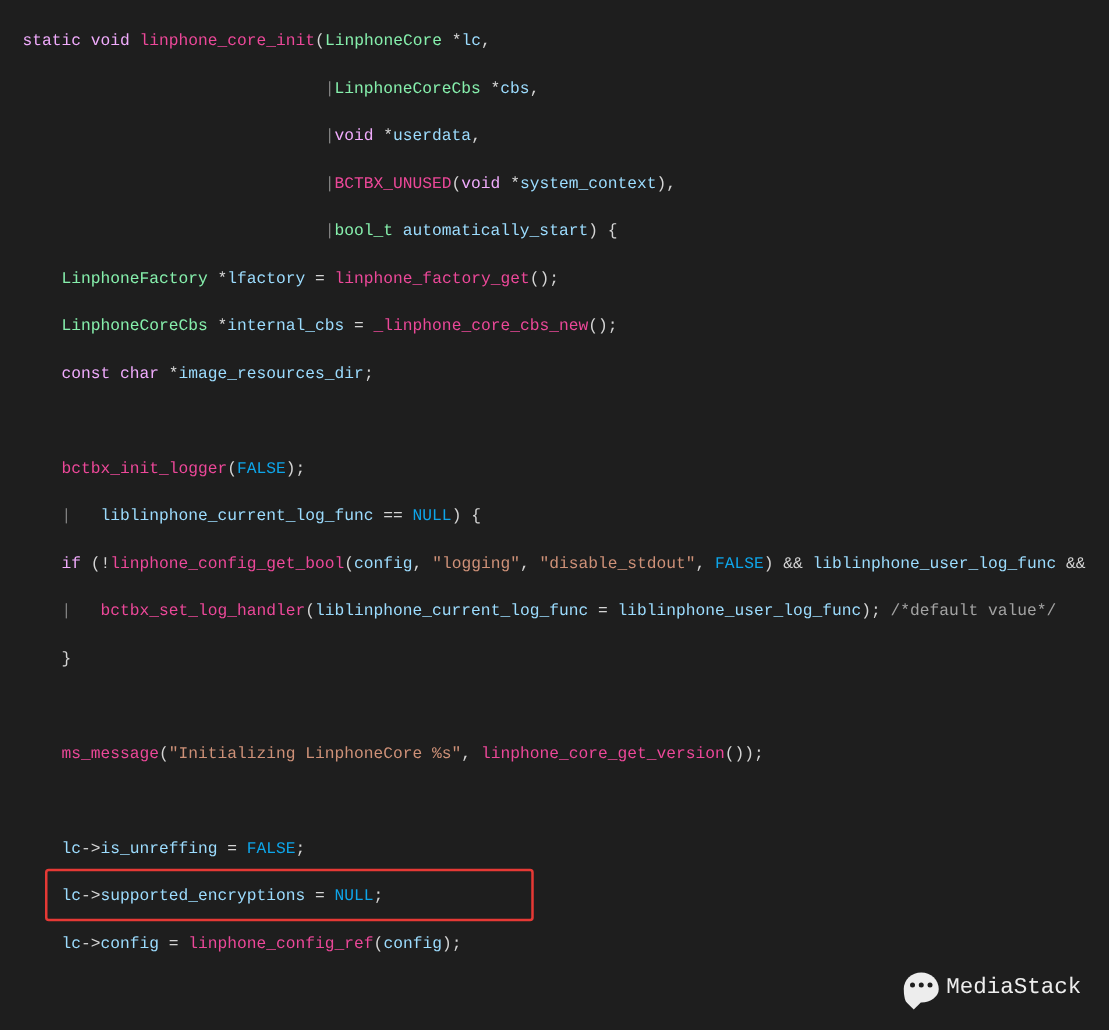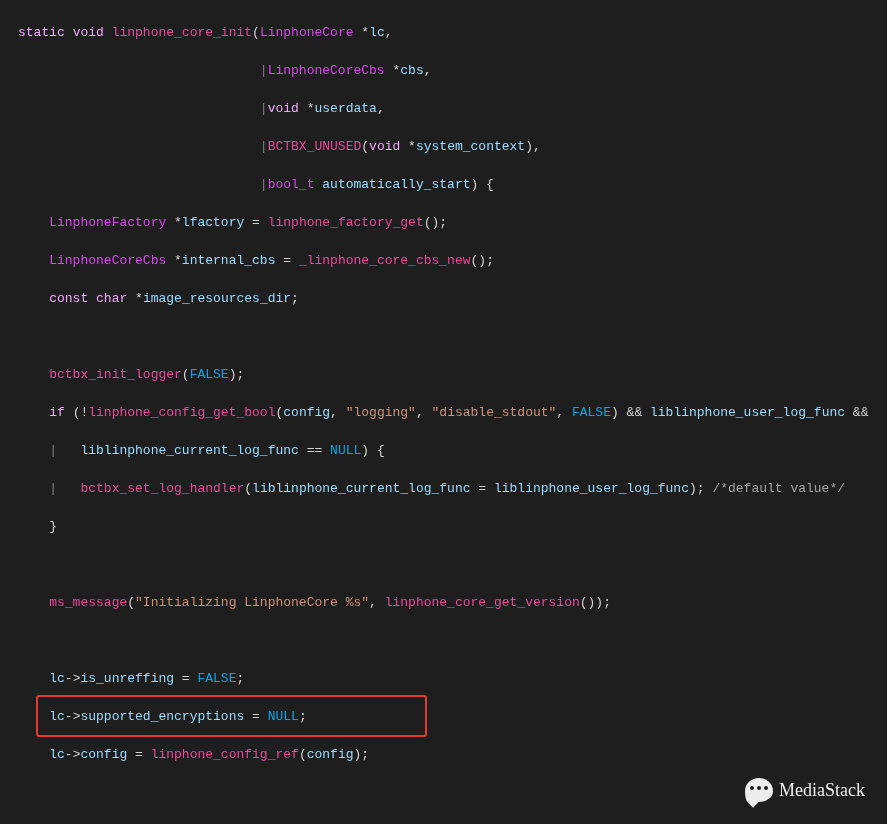--- a/index.html
+++ b/index.html
@@ -17,21 +17,21 @@
   }
   .code-area {
     white-space: pre;
     padding-left: 18px;
   }
   .line { display: block; min-height: 19px; }
 
   
   .kw   { color: #f0abfc; }             
   .fn   { color: #ec4899; }             
-  .type { color: #d946ef; }             
+  .type { color: #86efac; }             
   .var  { color: #9cdcfe; }             
   .num  { color: #0ea5e9; }             
   .str  { color: #ce9178; }             
   .cmt  { color: #a3a3a3; }
   .dim   { color: #808080; }
 
   .hl-box {
     position: absolute;
     border: 2px solid #e53935;
     border-radius: 3px;
@@ -39,21 +39,21 @@
   }
 
   .watermark {
     position: absolute;
     right: 22px;
     bottom: 22px;
     display: flex;
     align-items: center;
     gap: 6px;
     color: #fff;
-    font-family: Liberation Serif, serif;
+    font-family: Liberation Mono, monospace;
     font-size: 18px;
     opacity: 0.92;
     pointer-events: none;
   }
   .watermark .bubble {
     width: 28px; height: 24px;
     background: #fff;
     border-radius: 50% 50% 50% 10% / 55% 55% 45% 45%;
     position: relative;
   }
@@ -80,22 +80,22 @@
 <span class="line"><span class="kw">static</span> <span class="kw">void</span> <span class="fn">linphone_core_init</span>(<span class="type">LinphoneCore</span> *<span class="var">lc</span>,</span>
 <span class="line">                               <span class="dim">|</span><span class="type">LinphoneCoreCbs</span> *<span class="var">cbs</span>,</span>
 <span class="line">                               <span class="dim">|</span><span class="kw">void</span> *<span class="var">userdata</span>,</span>
 <span class="line">                               <span class="dim">|</span><span class="fn">BCTBX_UNUSED</span>(<span class="kw">void</span> *<span class="var">system_context</span>),</span>
 <span class="line">                               <span class="dim">|</span><span class="type">bool_t</span> <span class="var">automatically_start</span>) {</span>
 <span class="line">    <span class="type">LinphoneFactory</span> *<span class="var">lfactory</span> = <span class="fn">linphone_factory_get</span>();</span>
 <span class="line">    <span class="type">LinphoneCoreCbs</span> *<span class="var">internal_cbs</span> = <span class="fn">_linphone_core_cbs_new</span>();</span>
 <span class="line">    <span class="kw">const</span> <span class="kw">char</span> *<span class="var">image_resources_dir</span>;</span>
 <span class="line"> </span>
 <span class="line">    <span class="fn">bctbx_init_logger</span>(<span class="num">FALSE</span>);</span>
+<span class="line">    <span class="dim">|</span>   <span class="var">liblinphone_current_log_func</span> == <span class="num">NULL</span>) {</span>
 <span class="line">    <span class="kw">if</span> (!<span class="fn">linphone_config_get_bool</span>(<span class="var">config</span>, <span class="str">"logging"</span>, <span class="str">"disable_stdout"</span>, <span class="num">FALSE</span>) &amp;&amp; <span class="var">liblinphone_user_log_func</span> &amp;&amp;</span>
-<span class="line">    <span class="dim">|</span>   <span class="var">liblinphone_current_log_func</span> == <span class="num">NULL</span>) {</span>
 <span class="line">    <span class="dim">|</span>   <span class="fn">bctbx_set_log_handler</span>(<span class="var">liblinphone_current_log_func</span> = <span class="var">liblinphone_user_log_func</span>); <span class="cmt">/*default value*/</span></span>
 <span class="line">    }</span>
 <span class="line"> </span>
 <span class="line">    <span class="fn">ms_message</span>(<span class="str">"Initializing LinphoneCore %s"</span>, <span class="fn">linphone_core_get_version</span>());</span>
 <span class="line"> </span>
 <span class="line">    <span class="var">lc</span>-&gt;<span class="var">is_unreffing</span> = <span class="num">FALSE</span>;</span>
 <span class="line">    <span class="var">lc</span>-&gt;<span class="var">supported_encryptions</span> = <span class="num">NULL</span>;</span>
 <span class="line">    <span class="var">lc</span>-&gt;<span class="var">config</span> = <span class="fn">linphone_config_ref</span>(<span class="var">config</span>);</span>
 
 

